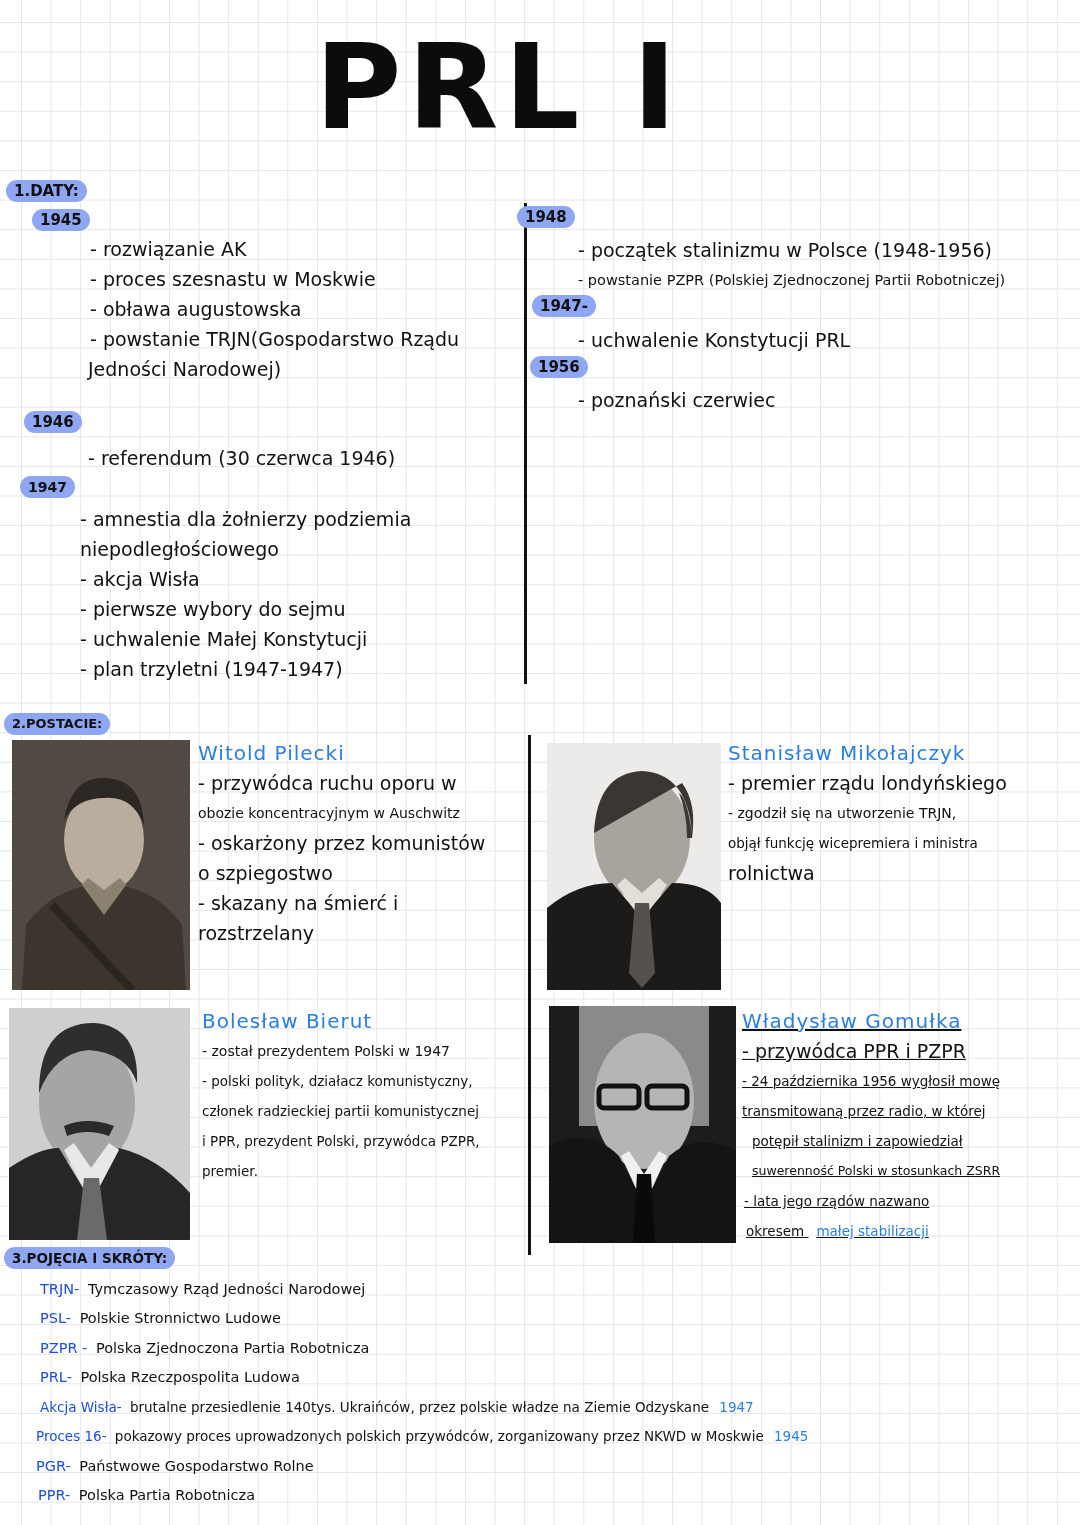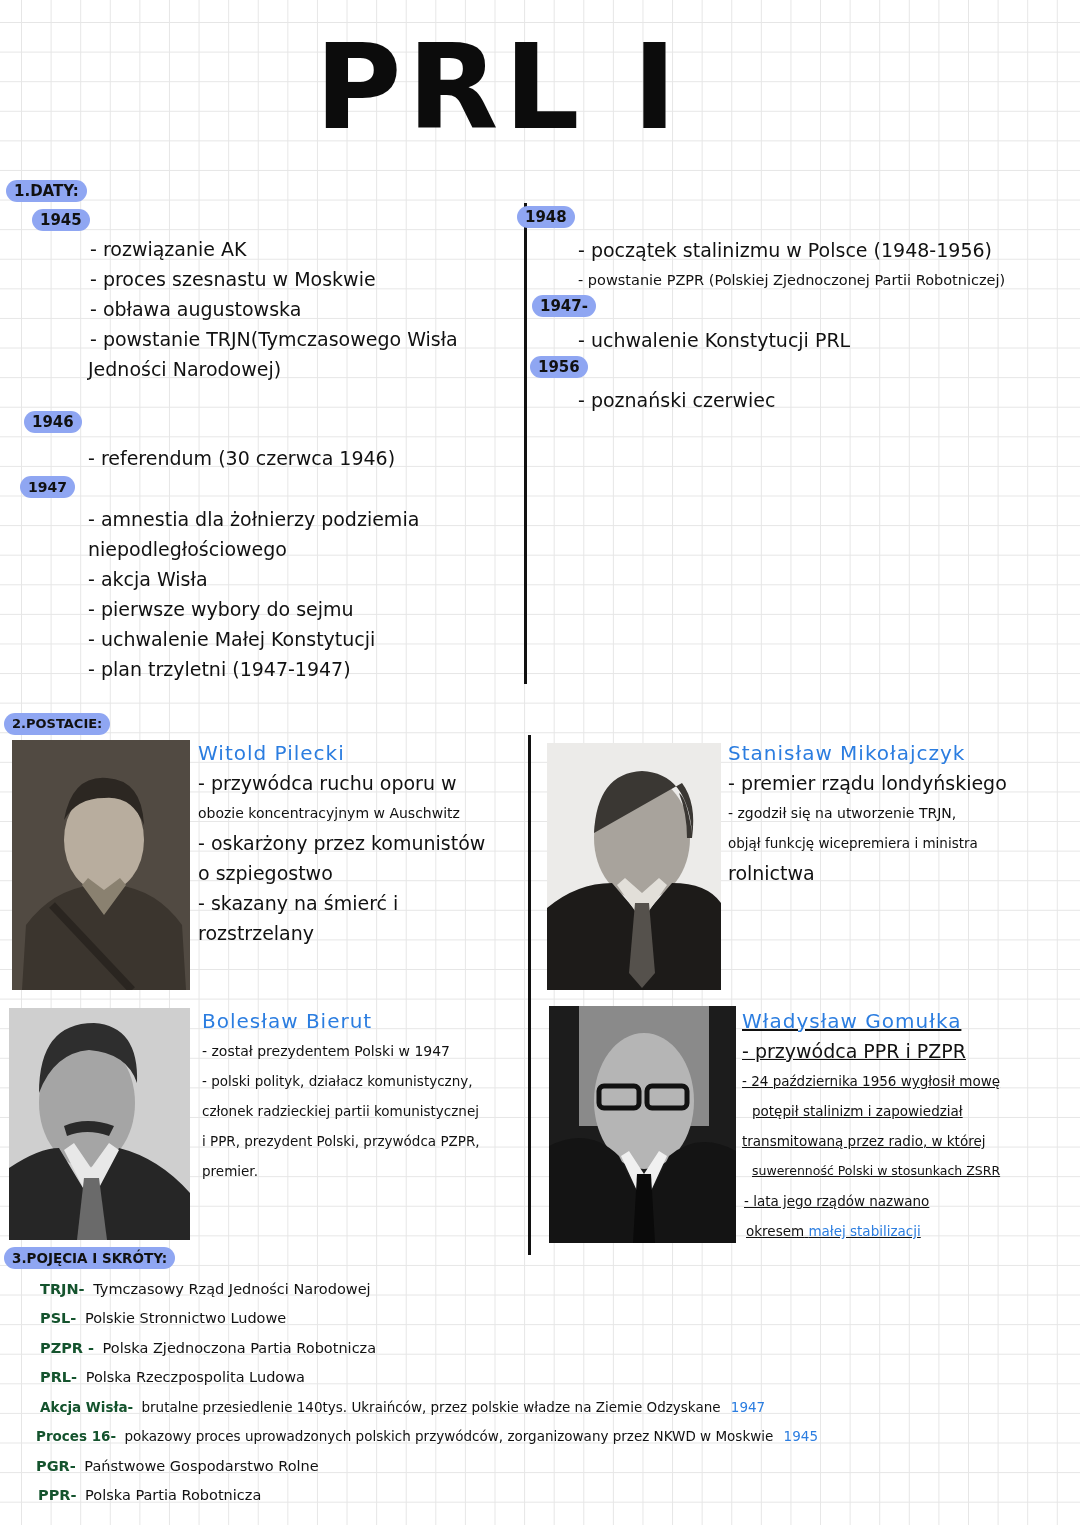--- a/index.html
+++ b/index.html
@@ -28,45 +28,45 @@
   .hw {
     font-family:"DejaVu Sans", sans-serif; font-size:19px; color:#111;
     white-space:nowrap; line-height:30px;
   }
   .blue { color:#2b7de0; }
   .name { font-size:20px; color:#2b7de0; line-height:30px; white-space:nowrap; letter-spacing:1px; }
   .divider { background:#111; width:3px; }
   .photo { overflow:hidden; }
   .photo svg { display:block; width:100%; height:100%; }
   .term-row { position:absolute; left:40px; font-size:14.5px; line-height:29px; white-space:nowrap; }
-  .term-key { color:#14532d; font-weight:bold; margin-right:4px; }
+  .term-key { color:#1d4ed8; font-weight:normal; margin-right:4px; }
 </style>
 </head>
 <body>
 
 <div class="abs title">PRL I</div>
 
 <div class="abs pill" style="left:6px; top:180px;">1.DATY:</div>
 
 <div class="abs pill" style="left:32px; top:209px;">1945</div>
 <div class="abs" style="left:88px; top:234px;">
   <div class="hw" style="padding-left:2px">- rozwiązanie AK</div>
   <div class="hw" style="padding-left:2px">- proces szesnastu w Moskwie</div>
   <div class="hw" style="padding-left:2px">- obława augustowska</div>
-  <div class="hw" style="padding-left:2px">- powstanie TRJN(Tymczasowego Wisła</div>
+  <div class="hw" style="padding-left:2px">- powstanie TRJN(Gospodarstwo Rządu</div>
   <div class="hw">Jedności Narodowej)</div>
 </div>
 
 <div class="abs pill" style="left:24px; top:411px;">1946</div>
 <div class="abs" style="left:88px; top:443px;">
   <div class="hw">- referendum (30 czerwca 1946)</div>
 </div>
 
 <div class="abs pill" style="left:20px; top:476px; font-size:14px;">1947</div>
-<div class="abs" style="left:88px; top:504px;">
+<div class="abs" style="left:80px; top:504px;">
   <div class="hw">- amnestia dla żołnierzy podziemia</div>
   <div class="hw">niepodległościowego</div>
   <div class="hw">- akcja Wisła</div>
   <div class="hw">- pierwsze wybory do sejmu</div>
   <div class="hw">- uchwalenie Małej Konstytucji</div>
   <div class="hw">- plan trzyletni (1947-1947)</div>
 </div>
 
 <div class="abs divider" style="left:524px; top:203px; height:481px;"></div>
 
@@ -157,27 +157,27 @@
     <rect x="98" y="80" width="40" height="22" rx="5" fill="none" stroke="#111" stroke-width="5"></rect>
     <path d="M0 237 L0 140 Q40 120 70 150 L95 200 L120 150 Q150 125 187 145 L187 237Z" fill="#141414"></path>
     <path d="M72 150 L95 200 L118 150 L110 145 L95 168 L80 145Z" fill="#f0f0f0"></path>
     <path d="M88 168 L102 168 L106 237 L84 237Z" fill="#0a0a0a"></path>
   </svg>
 </div>
 <div class="abs" style="left:742px; top:1006px;text-decoration:underline;">
   <div class="name">Władysław Gomułka</div>
   <div class="hw">- przywódca PPR i PZPR</div>
   <div class="hw" style="font-size:13.5px">- 24 października 1956 wygłosił mowę</div>
+  <div class="hw" style="font-size:13.5px">transmitowaną przez radio, w której</div>
   <div class="hw" style="font-size:13.5px; padding-left:10px">potępił stalinizm i zapowiedział</div>
-  <div class="hw" style="font-size:13.5px">transmitowaną przez radio, w której</div>
   <div class="hw" style="font-size:12.5px; padding-left:10px">suwerenność Polski w stosunkach ZSRR</div>
   <div class="hw" style="font-size:13.5px; padding-left:2px">- lata jego rządów nazwano</div>
   <div class="hw" style="font-size:13.5px; padding-left:4px">
     <span>okresem</span>
-    <span class="blue" style="">małej stabilizacji</span>
+    <span class="blue" style="margin-left:8px">małej stabilizacji</span>
   </div>
 </div>
 
 <div class="abs pill" style="left:4px; top:1247px; font-size:13.5px;">3.POJĘCIA I SKRÓTY:</div>
 
 <div class="term-row" style="top:1275px;">
   <span class="term-key">TRJN-</span>
   <span>Tymczasowy Rząd Jedności Narodowej</span>
 </div>
 <div class="term-row" style="top:1304px;">

